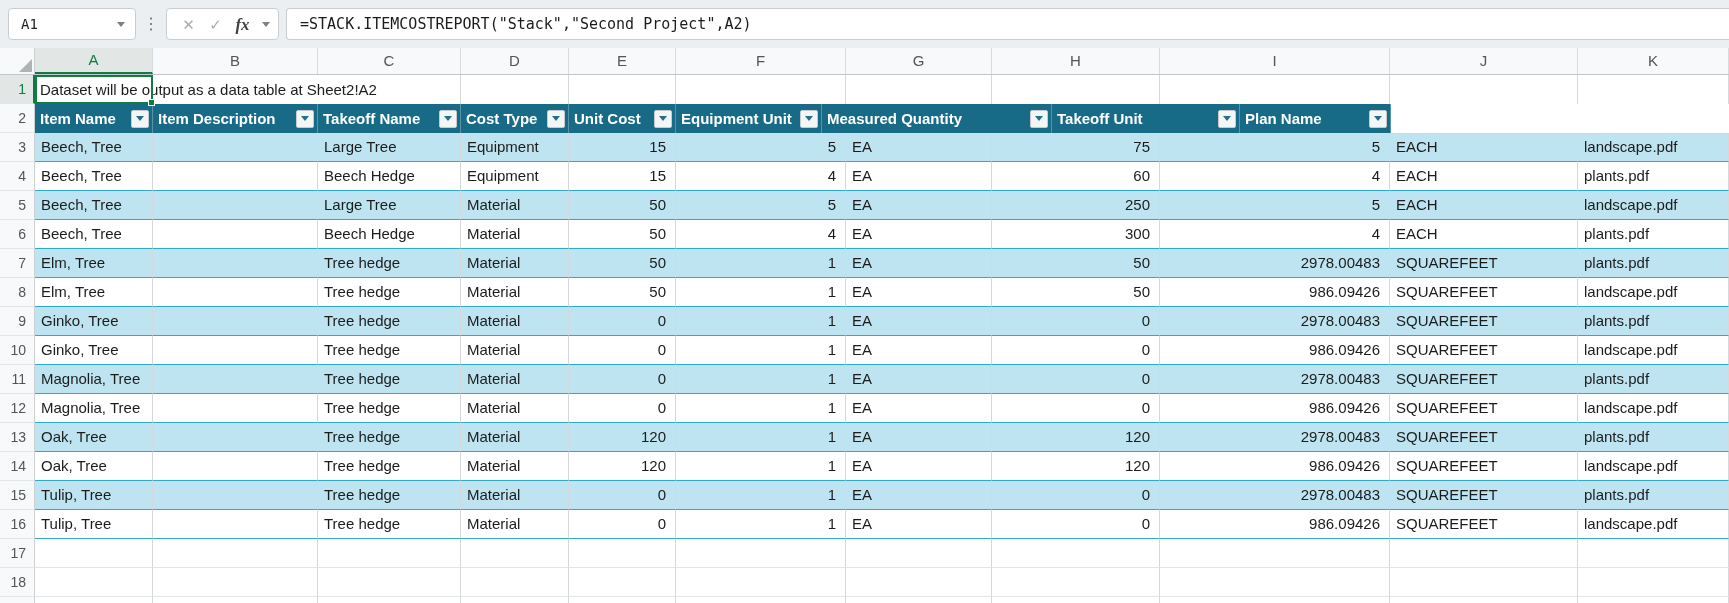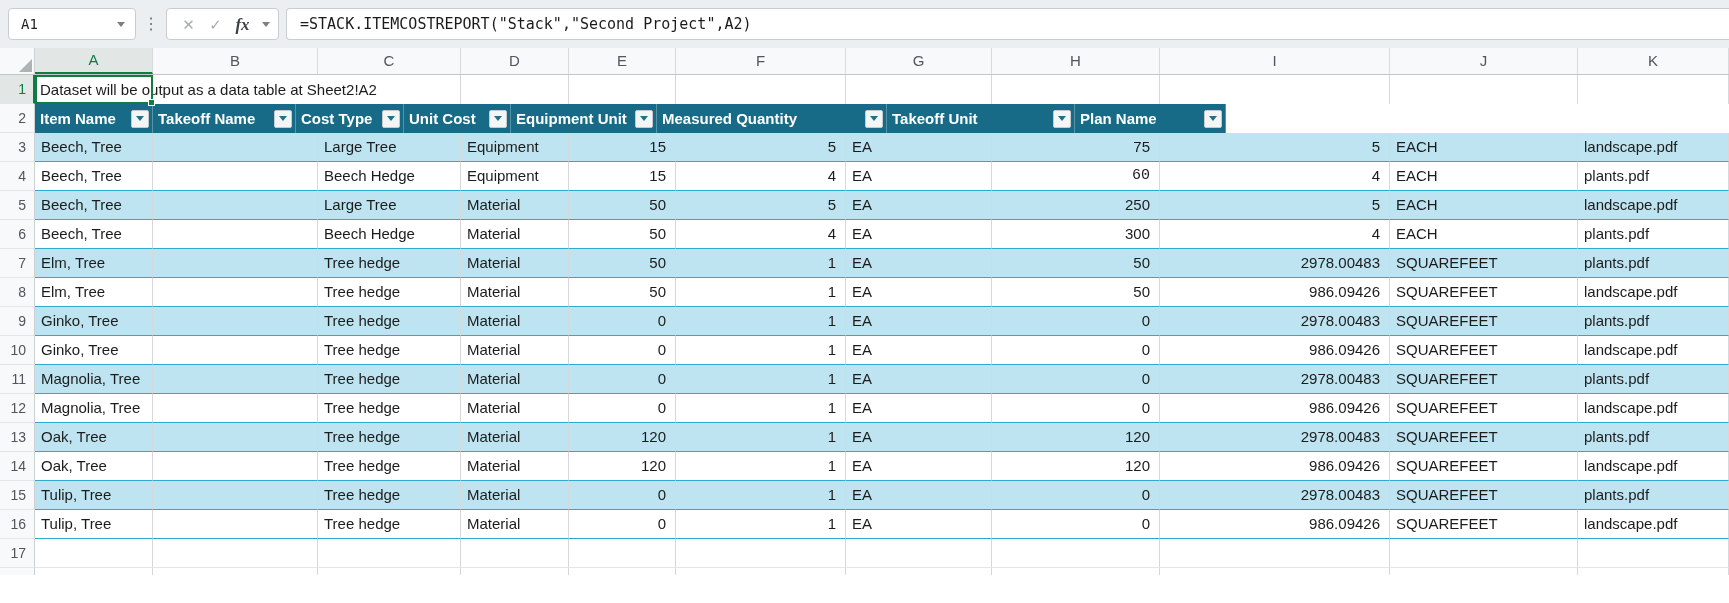--- a/index.html
+++ b/index.html
@@ -200,20 +200,26 @@
       </div>
     </div>
     <div class="srow">
       <div class="row-head">2</div>
       <div class="th" style="width: 118px;">
         <div class="th-label">Item Name</div>
         <div class="filter-btn">
           <div class="tri"></div>
         </div>
       </div>
+      <div class="th" style="width: 165px;">
+        <div class="th-label">Item Description</div>
+        <div class="filter-btn">
+          <div class="tri"></div>
+        </div>
+      </div>
       <div class="th" style="width: 143px;">
         <div class="th-label">Takeoff Name</div>
         <div class="filter-btn">
           <div class="tri"></div>
         </div>
       </div>
       <div class="th" style="width: 108px;">
         <div class="th-label">Cost Type</div>
         <div class="filter-btn">
           <div class="tri"></div>
@@ -266,21 +272,21 @@
     </div>
     <div class="srow">
       <div class="row-head">4</div>
       <div class="cell left" style="width: 118px;">Beech, Tree</div>
       <div class="cell left" style="width: 165px;"></div>
       <div class="cell left" style="width: 143px;">Beech Hedge</div>
       <div class="cell left" style="width: 108px;">Equipment</div>
       <div class="cell right" style="width: 107px;">15</div>
       <div class="cell right" style="width: 170px;">4</div>
       <div class="cell left" style="width: 146px;">EA</div>
-      <div class="cell right" style="width: 168px; font-family: Liberation Mono, monospace;">60</div>
+      <div class="cell right" style="width: 168px;">60</div>
       <div class="cell right" style="width: 230px;">4</div>
       <div class="cell left" style="width: 188px;">EACH</div>
       <div class="cell left" style="width: 151px;">plants.pdf</div>
     </div>
     <div class="srow">
       <div class="row-head">5</div>
       <div class="cell left band" style="width: 118px;">Beech, Tree</div>
       <div class="cell left band" style="width: 165px;"></div>
       <div class="cell left band" style="width: 143px;">Large Tree</div>
       <div class="cell left band" style="width: 108px;">Material</div>
@@ -441,20 +447,34 @@
       <div class="cell right" style="width: 107px;">0</div>
       <div class="cell right" style="width: 170px;">1</div>
       <div class="cell left" style="width: 146px;">EA</div>
       <div class="cell right" style="width: 168px;">0</div>
       <div class="cell right" style="width: 230px;">986.09426</div>
       <div class="cell left" style="width: 188px;">SQUAREFEET</div>
       <div class="cell left" style="width: 151px;">landscape.pdf</div>
     </div>
     <div class="srow">
       <div class="row-head">17</div>
+      <div class="cell empty" style="width: 118px;"></div>
+      <div class="cell empty" style="width: 165px;"></div>
+      <div class="cell empty" style="width: 143px;"></div>
+      <div class="cell empty" style="width: 108px;"></div>
+      <div class="cell empty" style="width: 107px;"></div>
+      <div class="cell empty" style="width: 170px;"></div>
+      <div class="cell empty" style="width: 146px;"></div>
+      <div class="cell empty" style="width: 168px;"></div>
+      <div class="cell empty" style="width: 230px;"></div>
+      <div class="cell empty" style="width: 188px;"></div>
+      <div class="cell empty" style="width: 151px;"></div>
+    </div>
+    <div class="srow">
+      <div class="row-head">18</div>
       <div class="cell empty" style="width: 118px;"></div>
       <div class="cell empty" style="width: 165px;"></div>
       <div class="cell empty" style="width: 143px;"></div>
       <div class="cell empty" style="width: 108px;"></div>
       <div class="cell empty" style="width: 107px;"></div>
       <div class="cell empty" style="width: 170px;"></div>
       <div class="cell empty" style="width: 146px;"></div>
       <div class="cell empty" style="width: 168px;"></div>
       <div class="cell empty" style="width: 230px;"></div>
       <div class="cell empty" style="width: 188px;"></div>

